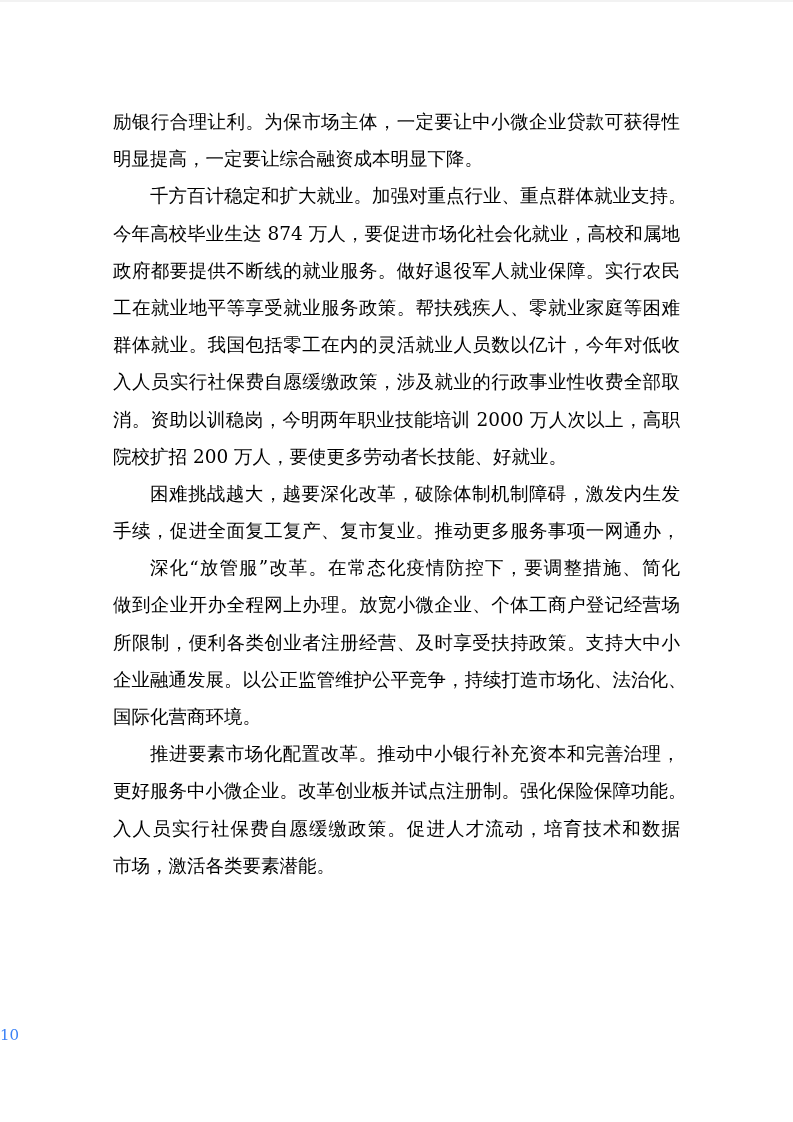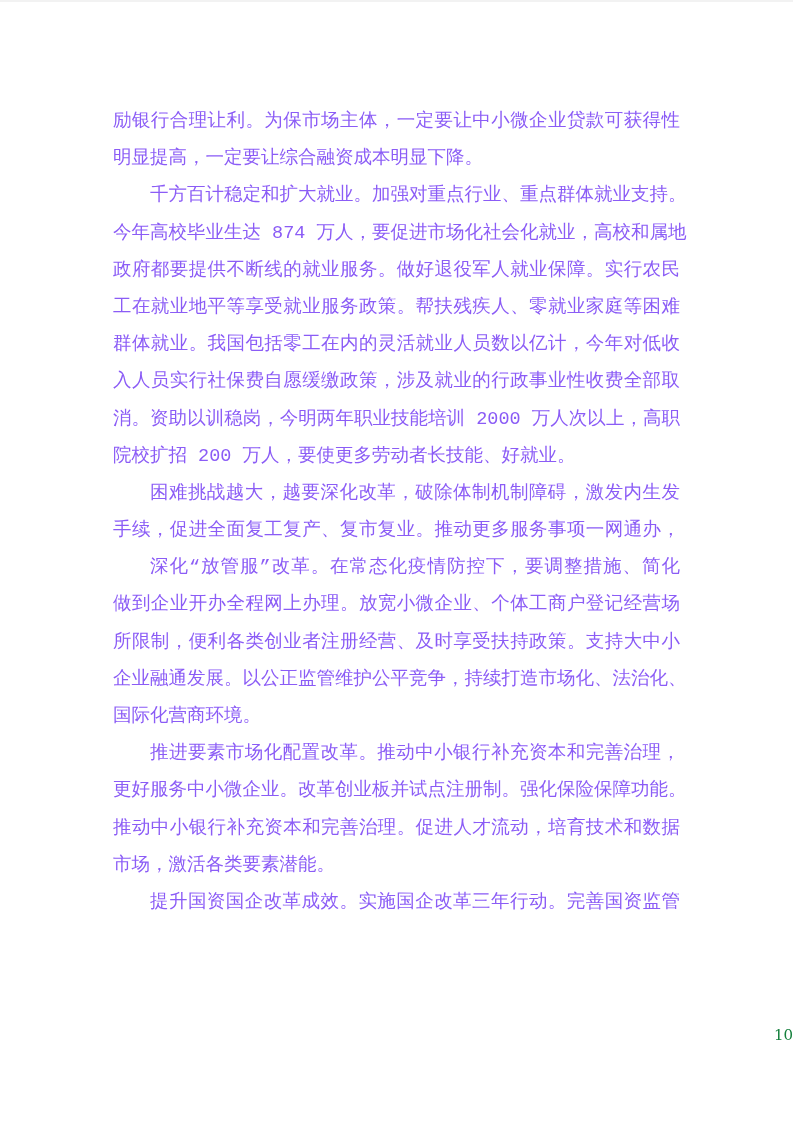--- a/index.html
+++ b/index.html
@@ -20,42 +20,41 @@
   .content {
     position: absolute;
     left: 113px;
     top: 101px;
     width: 567px;
   }
   .line {
     height: 37.2px;
     line-height: 37.2px;
     font-size: 18.5px;
-    color: #8b5cf6;
+    color: #000000;
     white-space: nowrap;
     text-align: left;
     letter-spacing: 0;
-    font-family: Liberation Mono, monospace;
   }
   .fill {
     text-align: justify;
     text-align-last: justify;
     -moz-text-align-last: justify;
   }
   .indent {
     text-indent: 37px;
   }
   .pagenum {
     position: absolute;
     top: 1024px;
     left: 0;
     width: 793px;
-    text-align: right;
+    text-align: left;
     font-size: 15px;
-    color: #15803d;
+    color: #3b82f6;
     font-family: "DejaVu Serif", "Liberation Serif", serif;
   }
 </style>
 </head>
 <body>
 
 <div class="page">
   <div class="content">
     <div class="line fill">励银行合理让利。为保市场主体，一定要让中小微企业贷款可获得性</div>
     <div class="line">明显提高，一定要让综合融资成本明显下降。</div>
@@ -69,19 +68,18 @@
     <div class="line">院校扩招 200 万人，要使更多劳动者长技能、好就业。</div>
     <div class="line fill indent">困难挑战越大，越要深化改革，破除体制机制障碍，激发内生发</div>
     <div class="line fill">手续，促进全面复工复产、复市复业。推动更多服务事项一网通办，</div>
     <div class="line fill indent">深化“放管服”改革。在常态化疫情防控下，要调整措施、简化</div>
     <div class="line fill">做到企业开办全程网上办理。放宽小微企业、个体工商户登记经营场</div>
     <div class="line fill">所限制，便利各类创业者注册经营、及时享受扶持政策。支持大中小</div>
     <div class="line fill">企业融通发展。以公正监管维护公平竞争，持续打造市场化、法治化、</div>
     <div class="line">国际化营商环境。</div>
     <div class="line fill indent">推进要素市场化配置改革。推动中小银行补充资本和完善治理，</div>
     <div class="line fill">更好服务中小微企业。改革创业板并试点注册制。强化保险保障功能。</div>
-    <div class="line fill">推动中小银行补充资本和完善治理。促进人才流动，培育技术和数据</div>
+    <div class="line fill">入人员实行社保费自愿缓缴政策。促进人才流动，培育技术和数据</div>
     <div class="line">市场，激活各类要素潜能。</div>
-    <div class="line fill indent">提升国资国企改革成效。实施国企改革三年行动。完善国资监管</div>
   </div>
 
   <div class="pagenum">10</div>
 </div>
 
 </body></html>

